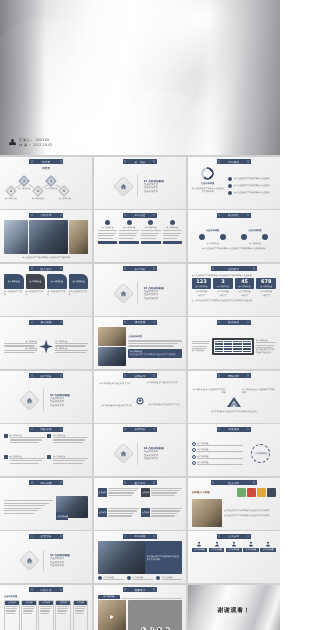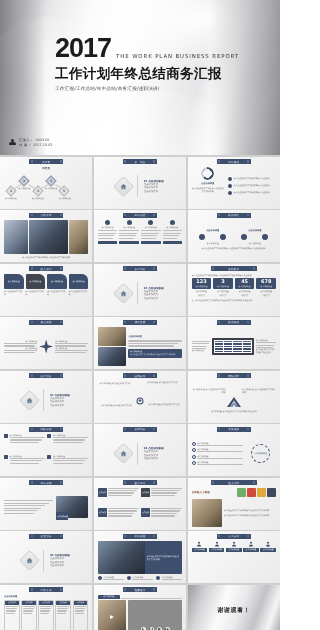--- a/index.html
+++ b/index.html
@@ -139,28 +139,20 @@
     <div class="silk">
       <b class="s1"></b>
         <b class="s2"></b>
         <b class="s3"></b>
         <b class="s4"></b>
         <b class="s5"></b>
     </div>
     <div class="dark-l"></div>
     <div class="dark-r"></div>
 
-    <div class="cover-text">
-      <div class="yr-row">
-        <div class="year">2017</div>
-        <div class="eng">THE WORK PLAN BUSINESS REPORT</div>
-      </div>
-      <div class="cn-title">工作计划年终总结商务汇报</div>
-      <div class="cn-sub">工作汇报/工作总结/年中总结/商务汇报/述职演讲/</div>
-    </div>
 
     <div class="presenter">
       <div class="p-ico"></div>
       <div class="p-lines">
         <div class="p-line">
           <span class="p-lbl">汇报人：</span>
           <span class="p-val">XXXXXX</span>
         </div>
         <div class="p-line">
           <span class="p-lbl">日  期：</span>

